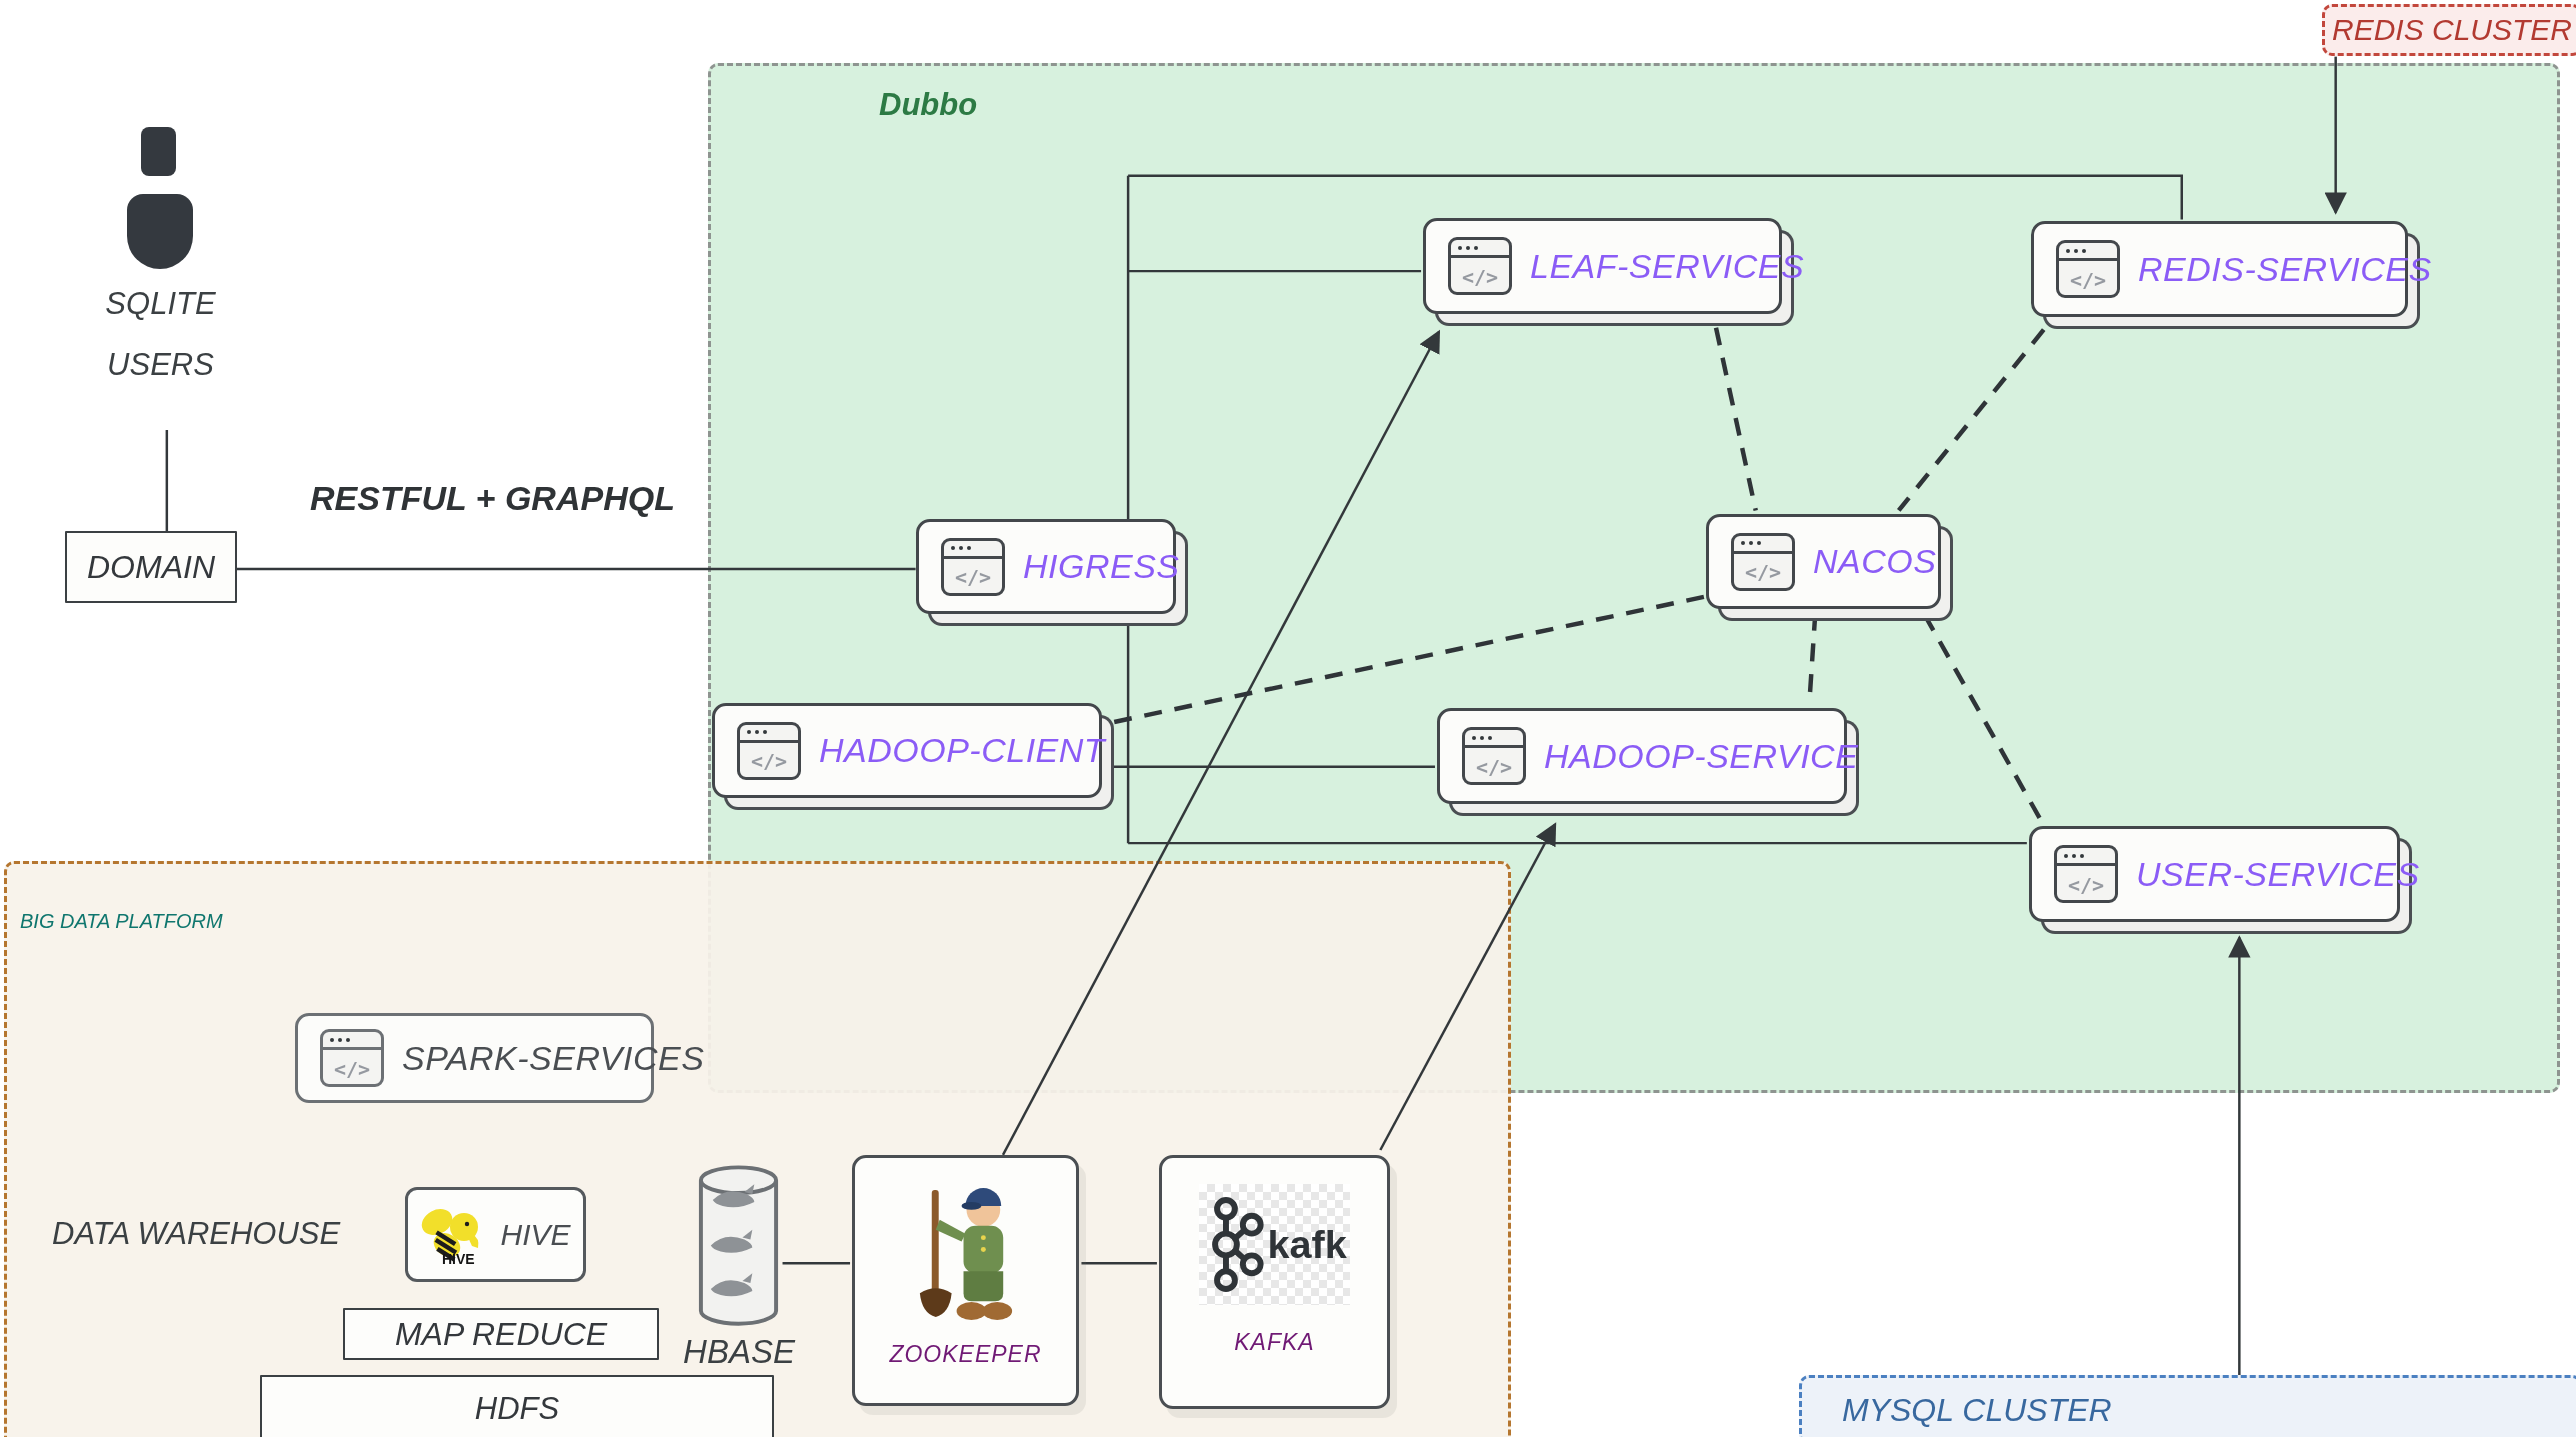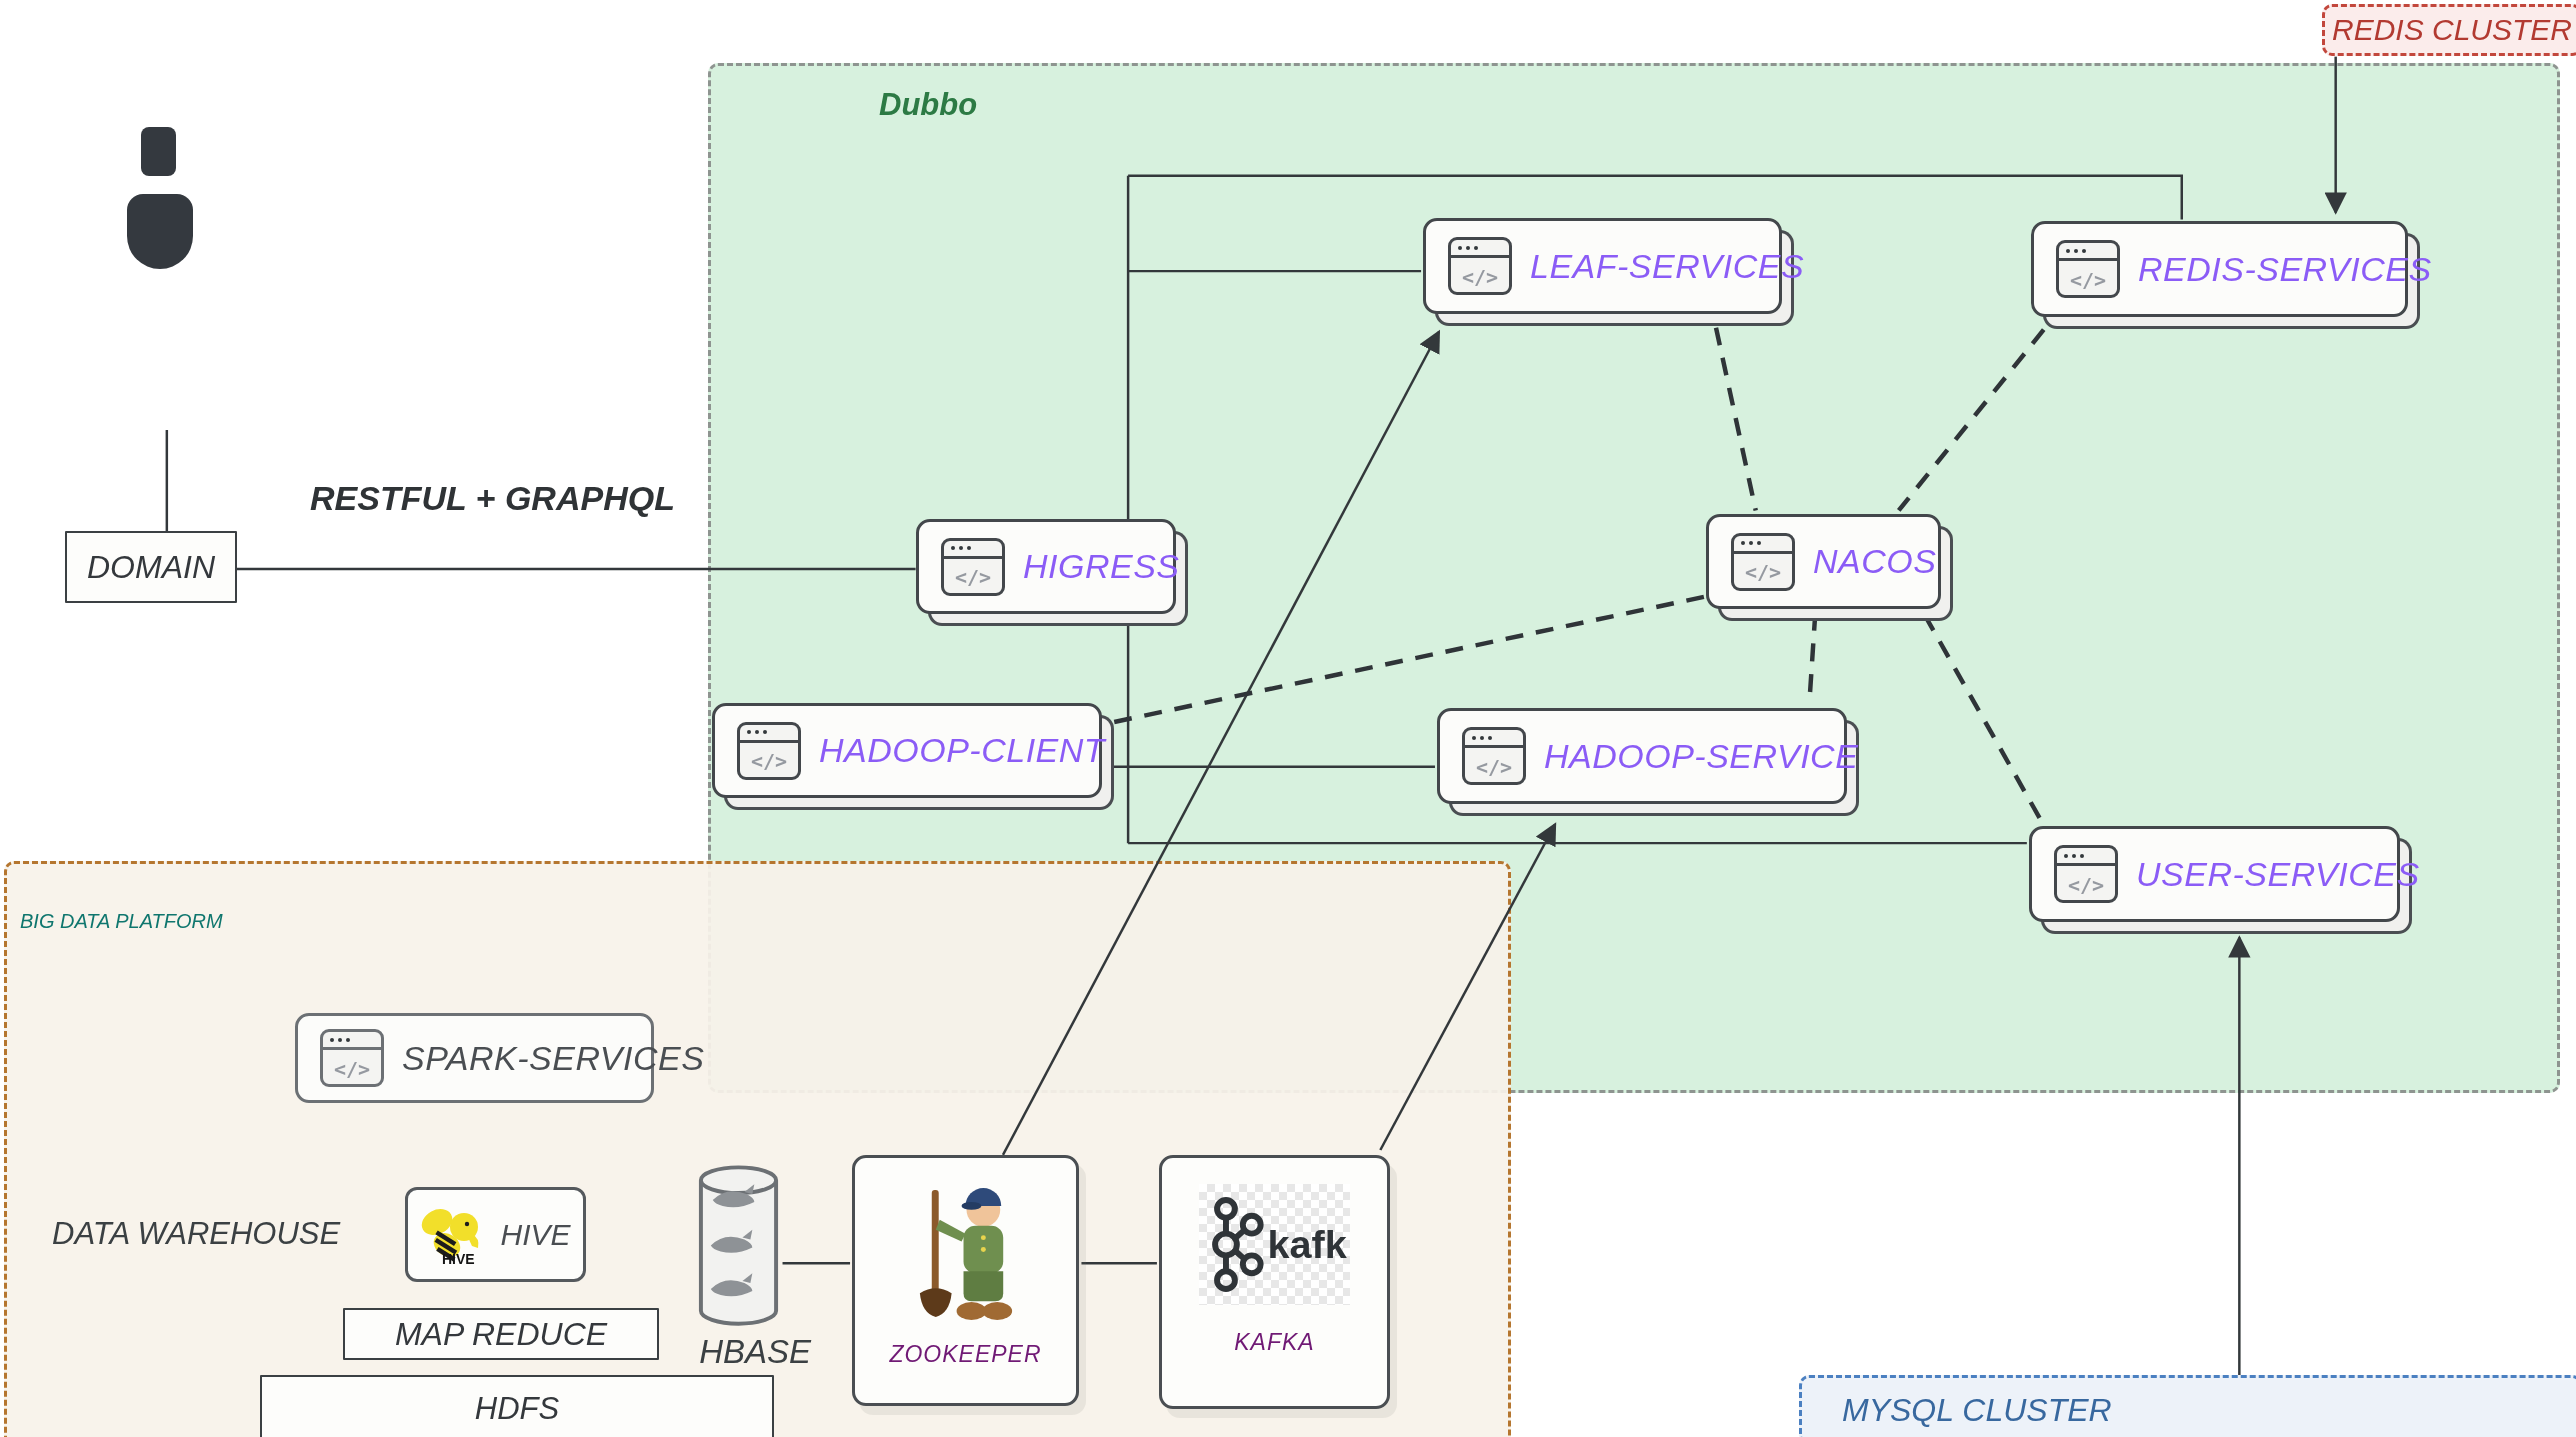--- a/index.html
+++ b/index.html
@@ -19,21 +19,21 @@
                  border:3px dashed #4b80c1;z-index:4;display:flex;align-items:center;}
   .cluster-mysql .txt{font-style:italic;font-size:32px;color:#38689f;padding-left:40px;white-space:nowrap;}
 
   
   .lbl{position:absolute;z-index:6;white-space:nowrap;font-style:italic;color:#3b4043;}
   .lbl-dubbo{left:879px;top:87px;font-size:31px;font-weight:bold;color:#2c7a44;}
   .lbl-protocol{left:794px;top:134px;font-size:33px;}
   .lbl-restful{left:310px;top:479px;font-size:34px;font-weight:bold;color:#2f3336;}
   .lbl-bigdata{left:20px;top:910px;font-size:20px;color:#0f766e;z-index:6;}
   .lbl-warehouse{left:52px;top:1216px;font-size:31px;}
-  .lbl-hbase{left:667px;top:1333px;width:144px;text-align:right;font-size:33px;}
+  .lbl-hbase{left:667px;top:1333px;width:144px;text-align:center;font-size:33px;}
 
   
   .sqlite-head{position:absolute;left:141px;top:127px;width:35px;height:49px;border-radius:8px;
                background:#34393f;z-index:5;}
   .sqlite-body{position:absolute;left:127px;top:194px;width:66px;height:75px;
                border-radius:16px 16px 33px 33px;background:#34393f;z-index:5;}
   .sqlite-labels{position:absolute;left:77px;top:288px;width:167px;text-align:center;z-index:5;}
   .sqlite-labels div{font-style:italic;font-size:31px;color:#3b4043;line-height:1;}
   .sqlite-labels div + div{margin-top:30px;}
 
@@ -136,20 +136,24 @@
   </div>
 
   <div class="lbl lbl-dubbo">Dubbo</div>
   <div class="lbl lbl-restful">RESTFUL + GRAPHQL</div>
   <div class="lbl lbl-bigdata">BIG DATA PLATFORM</div>
   <div class="lbl lbl-warehouse">DATA WAREHOUSE</div>
   <div class="lbl lbl-hbase">HBASE</div>
 
   <div class="sqlite-head"></div>
   <div class="sqlite-body"></div>
+  <div class="sqlite-labels">
+    <div>SQLITE</div>
+    <div>USERS</div>
+  </div>
 
   <div class="plainbox node-domain">
     <span class="txt">DOMAIN</span>
   </div>
 
   <div class="svc svc-higress">
     <div class="winicon">
       <div class="bar">
           <span class="dot"></span>
           <span class="dot"></span>

